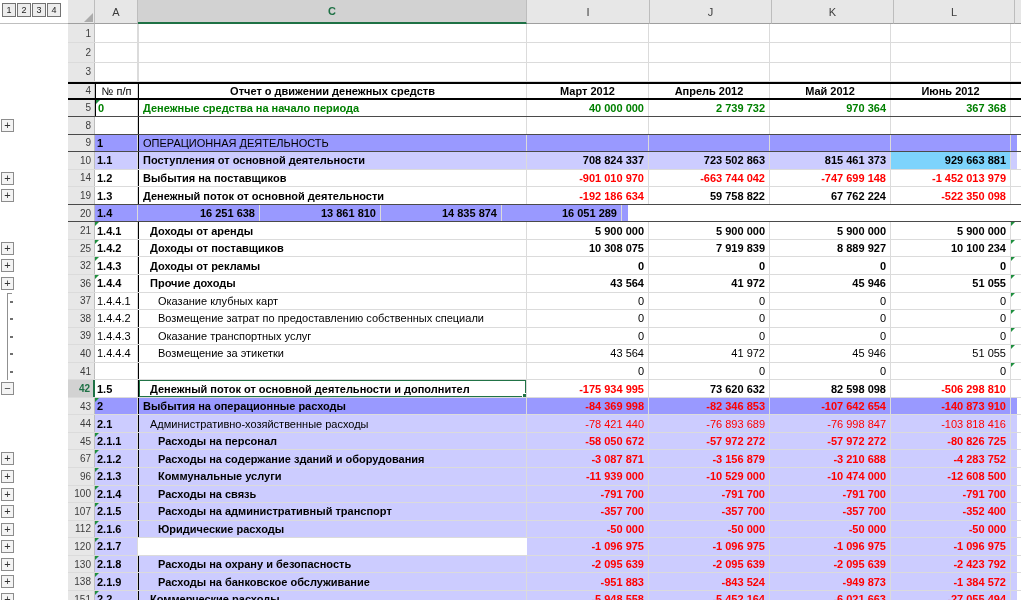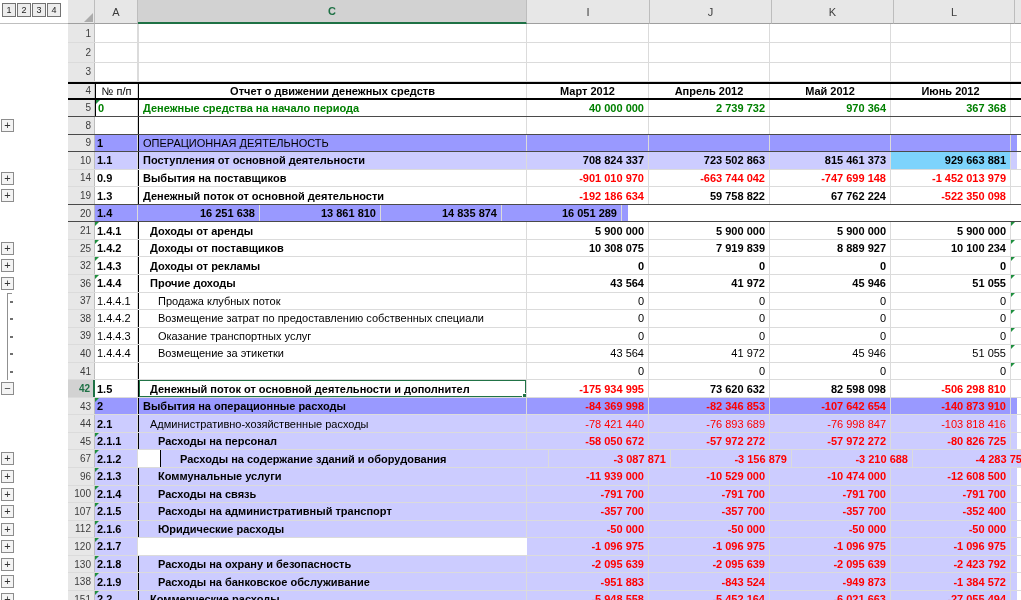--- a/index.html
+++ b/index.html
@@ -182,21 +182,21 @@
           <div class="cl cv cl4 bold" style="background: #7dd3fc;">929 663 881</div>
           <div class="cl cm" style="background: rgb(204, 204, 255);"></div>
         </div>
       </div>
       <div class="row">
         <div class="gut">
           <div class="gbtn">+</div>
         </div>
         <div class="cells">
           <div class="cl rh">14</div>
-          <div class="cl ca bold">0.9</div>
+          <div class="cl ca bold">1.2</div>
           <div class="cl cc bold ind0">Выбытия на поставщиков</div>
           <div class="cl cv ci bold" style="color: rgb(255, 0, 0);">-901 010 970</div>
           <div class="cl cv cj bold" style="color: rgb(255, 0, 0);">-663 744 042</div>
           <div class="cl cv ck bold" style="color: rgb(255, 0, 0);">-747 699 148</div>
           <div class="cl cv cl4 bold" style="color: rgb(255, 0, 0);">-1 452 013 979</div>
           <div class="cl cm"></div>
         </div>
       </div>
       <div class="row bb">
         <div class="gut">
@@ -293,21 +293,21 @@
       </div>
       <div class="row">
         <div class="gut">
           <div class="gline"></div>
           <div class="gtick"></div>
           <div class="gdot"></div>
         </div>
         <div class="cells">
           <div class="cl rh">37</div>
           <div class="cl ca">1.4.4.1</div>
-          <div class="cl cc ind2">Продажа клубных поток</div>
+          <div class="cl cc ind2">Оказание клубных карт</div>
           <div class="cl cv ci">0</div>
           <div class="cl cv cj">0</div>
           <div class="cl cv ck">0</div>
           <div class="cl cv cl4">0</div>
           <div class="cl cm">
             <i class="tri"></i>
           </div>
         </div>
       </div>
       <div class="row">
@@ -436,21 +436,21 @@
           <div class="cl cm" style="background: rgb(204, 204, 255);"></div>
         </div>
       </div>
       <div class="row">
         <div class="gut">
           <div class="gbtn">+</div>
         </div>
         <div class="cells">
           <div class="cl rh">67</div>
           <div class="cl ca bold" style="background: rgb(204, 204, 255);">2.1.2<i class="tri"></i></div>
-          <div class="cl cc bold ind2" style="background: rgb(204, 204, 255); margin-left: 22px;">Расходы на  содержание зданий и оборудования</div>
+          <div class="cl cc bold ind2" style="background: rgb(204, 204, 255);">Расходы на  содержание зданий и оборудования</div>
           <div class="cl cv ci bold" style="background: rgb(204, 204, 255); color: rgb(255, 0, 0);">-3 087 871</div>
           <div class="cl cv cj bold" style="background: rgb(204, 204, 255); color: rgb(255, 0, 0);">-3 156 879</div>
           <div class="cl cv ck bold" style="background: rgb(204, 204, 255); color: rgb(255, 0, 0);">-3 210 688</div>
           <div class="cl cv cl4 bold" style="background: rgb(204, 204, 255); color: rgb(255, 0, 0);">-4 283 752</div>
           <div class="cl cm" style="background: rgb(204, 204, 255);"></div>
         </div>
       </div>
       <div class="row">
         <div class="gut">
           <div class="gbtn">+</div>

